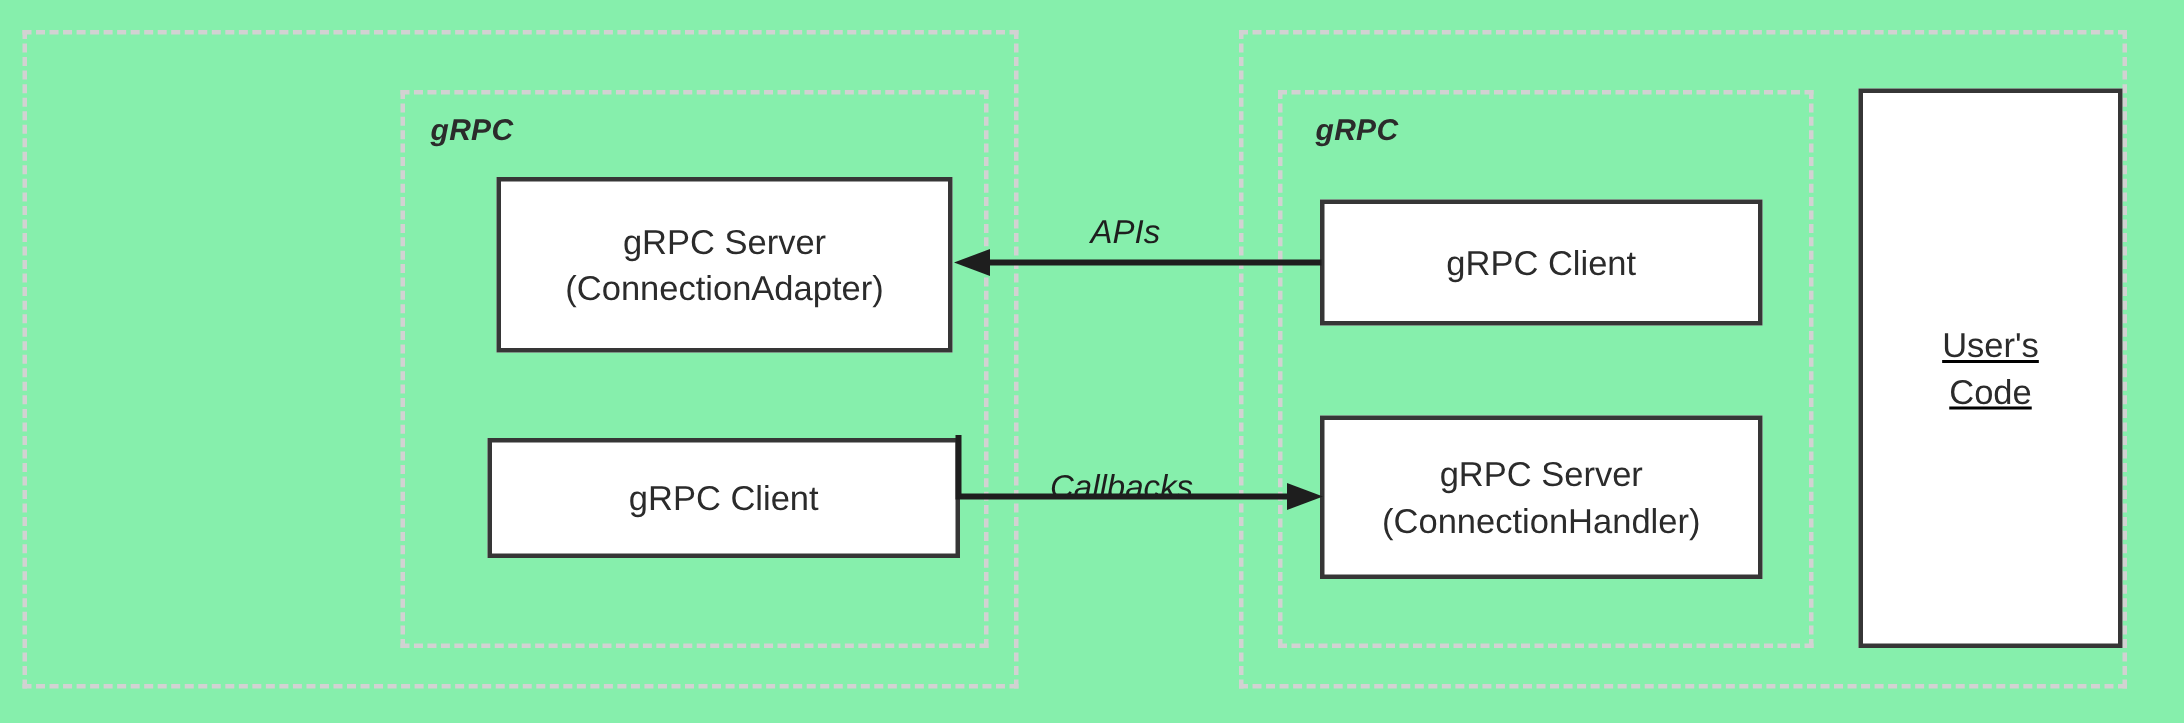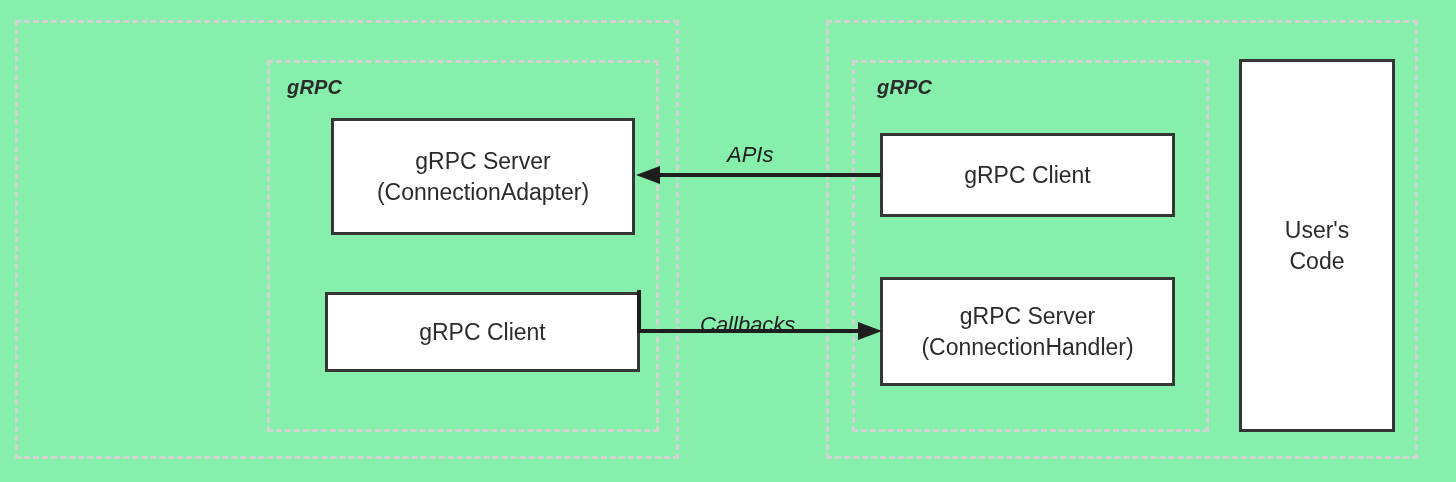--- a/index.html
+++ b/index.html
@@ -89,21 +89,21 @@
 
   <div class="solid-box" style="left:880px; top:133px; width:295px; height:84px;">
     <span class="box-text">gRPC Client</span>
   </div>
 
   <div class="solid-box" style="left:880px; top:277px; width:295px; height:109px;">
     <span class="box-text">gRPC Server
 (ConnectionHandler)</span>
   </div>
 
-  <div class="solid-box" style="left:1239px; top:59px; width:156px; height:373px;">
+  <div class="solid-box" style="left:1239px; top:59px; width:176px; height:373px;text-decoration:underline;">
     <span class="box-text">User's
 Code</span>
   </div>
 
   <svg class="edge" style="left:630px; top:160px;" width="260" height="34" viewBox="0 0 260 34">
     <path d="M 251 15 L 26 15" stroke="#1e1e1e" stroke-width="4" fill="none"></path>
     <path d="M 6 15 L 30 6 L 30 24 Z" fill="#1e1e1e"></path>
   </svg>
   <div class="edge-label" style="left:727px; top:142px;">APIs</div>
 

